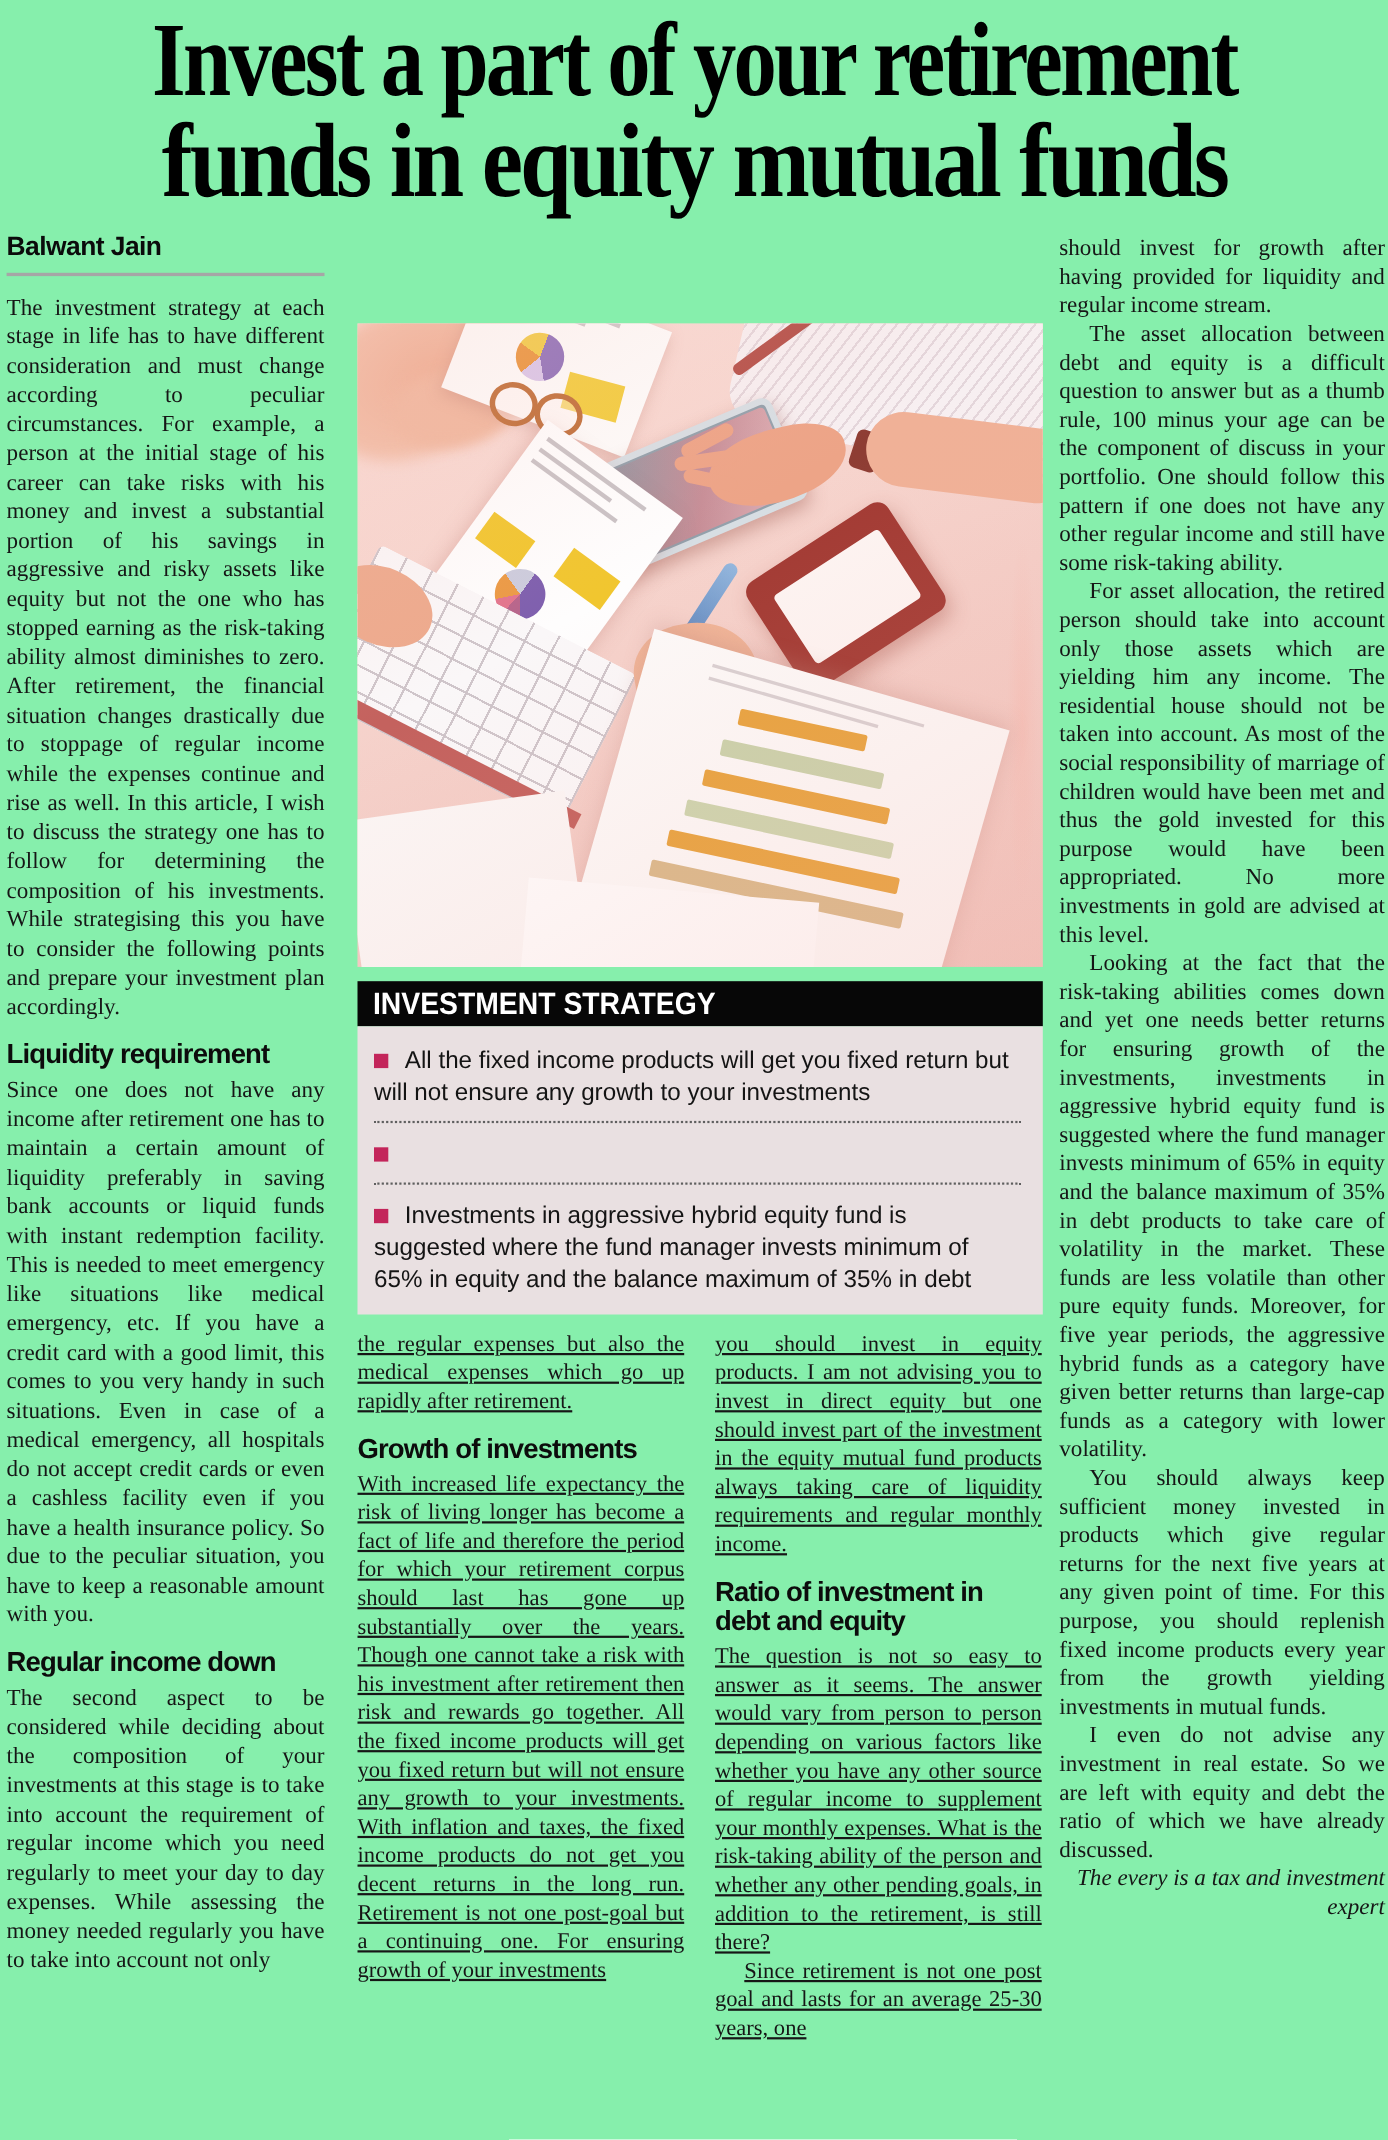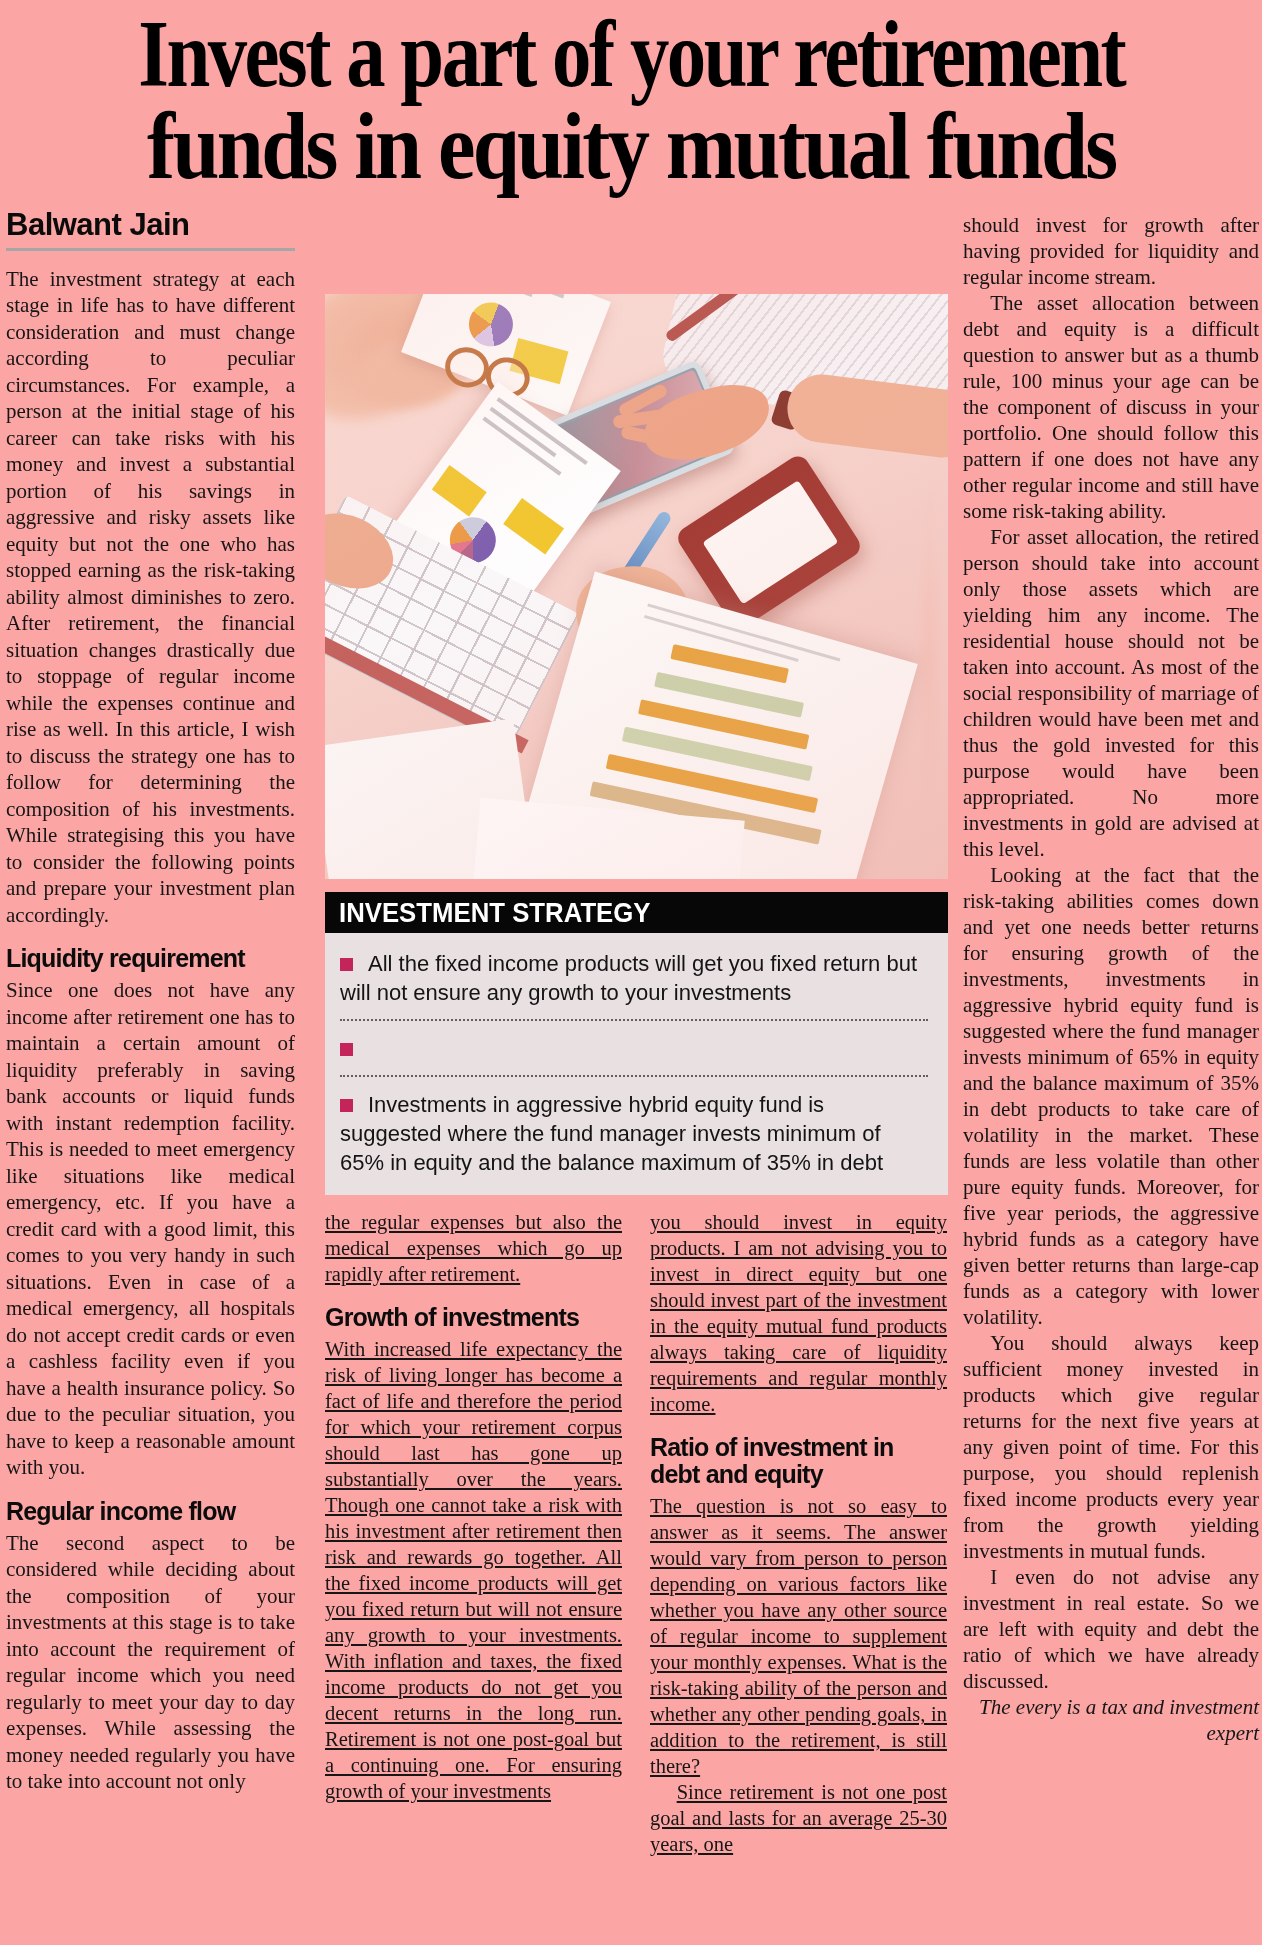--- a/index.html
+++ b/index.html
@@ -1,34 +1,34 @@
 <!DOCTYPE html>
 <html><head>
 <meta charset="utf-8">
 <style>
   html,body{margin:0;padding:0;background:#ffffff;}
-  .page{position:relative;width:1262px;height:1945px;background:#fca5a5;overflow:hidden;
+  .page{position:relative;width:1262px;height:1945px;background:#86efac;overflow:hidden;
         font-family:"Liberation Serif",serif;color:#161616;}
 
   
   .headline{position:absolute;top:8px;left:0;width:100%;}
   .hl-line{display:flex;justify-content:center;white-space:nowrap;
            font-weight:bold;font-size:96px;line-height:92px;letter-spacing:-3px;color:#000;}
   .hl-line .stretch{transform:scaleX(0.82);transform-origin:center;display:inline-block;}
   .hl-line.l2 .stretch{transform:scaleX(0.88);}
 
   
   .col{position:absolute;text-align:justify;font-size:21px;line-height:26.5px;}
   .col p{margin:0;}
   .col .indent{text-indent:1.3em;}
   .sec-h{font-family:"Liberation Sans",sans-serif;font-weight:bold;font-size:25px;
          letter-spacing:-0.8px;line-height:27px;margin:17px 0 5px;text-align:left;color:#0c0c0c;}
   .col1{left:6px;top:212px;width:289px;}
   .col4{left:963px;top:212px;width:296px;line-height:26px;}
-  .byline{font-family:"Liberation Sans",sans-serif;font-weight:bold;font-size:31px;
+  .byline{font-family:"Liberation Sans",sans-serif;font-weight:bold;font-size:24px;
           letter-spacing:-0.5px;text-align:left;color:#0b0b0b;}
   .byline-rule{height:3px;background:#a6a6a6;margin:9px 0 15px;}
   .signature{font-style:italic;text-align:right;margin-top:2px;}
 
   
   .middle{position:absolute;left:325px;top:258px;width:623px;margin-top:36px;}
   .cols23{display:flex;gap:28px;margin-top:14px;}
   .col2,.col3{width:297px;text-align:justify;font-size:20.5px;line-height:26px;}
   .col2 p,.col3 p{margin:0;text-decoration:underline;}
   .col2 .indent,.col3 .indent{text-indent:1.3em;}
@@ -127,21 +127,21 @@
       <span class="stretch">funds in equity mutual funds</span>
     </div>
   </div>
 
   <div class="col col1">
     <div class="byline">Balwant Jain</div>
     <div class="byline-rule"></div>
     <p>The investment strategy at each stage in life has to have different consideration and must change according to peculiar circumstances. For example, a person at the initial stage of his career can take risks with his money and invest a substantial portion of his savings in aggressive and risky assets like equity but not the one who has stopped earning as the risk-taking ability almost diminishes to zero. After retirement, the financial situation changes drastically due to stoppage of regular income while the expenses continue and rise as well. In this article, I wish to discuss the strategy one has to follow for determining the composition of his investments. While strategising this you have to consider the following points and prepare your investment plan accordingly.</p>
     <div class="sec-h">Liquidity requirement</div>
     <p>Since one does not have any income after retirement one has to maintain a certain amount of liquidity preferably in saving bank accounts or liquid funds with instant redemption facility. This is needed to meet emergency like situations like medical emergency, etc. If you have a credit card with a good limit, this comes to you very handy in such situations. Even in case of a medical emergency, all hospitals do not accept credit cards or even a cashless facility even if you have a health insurance policy. So due to the peculiar situation, you have to keep a reasonable amount with you.</p>
-    <div class="sec-h">Regular income flow</div>
+    <div class="sec-h">Regular income down</div>
     <p>The second aspect to be considered while deciding about the composition of your investments at this stage is to take into account the requirement of regular income which you need regularly to meet your day to day expenses. While assessing the money needed regularly you have to take into account not only</p>
   </div>
 
   <div class="middle">
 
     <div class="photo">
       <div class="hand-tl"></div>
       <div class="hand-tl2"></div>
       <div class="paper-pie">
         <div class="ln" style="top:10px;"></div>

